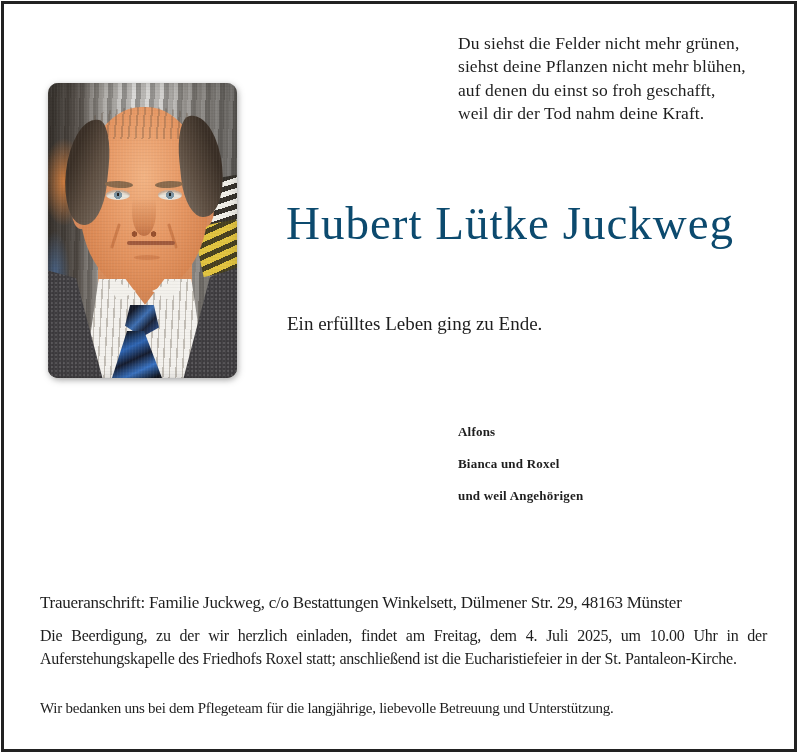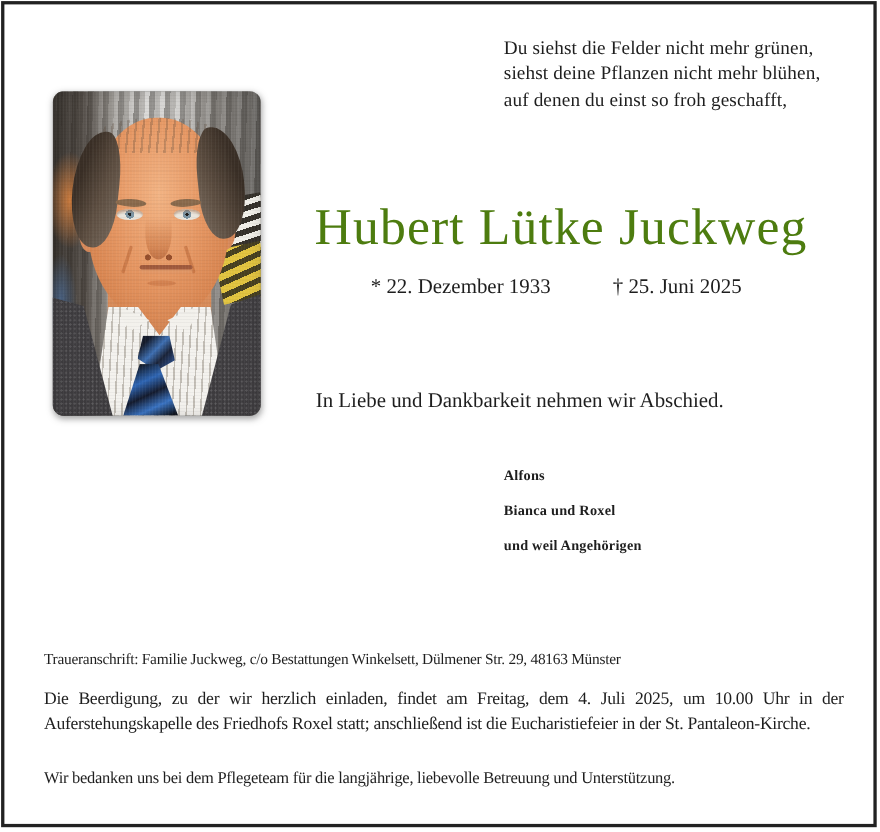--- a/index.html
+++ b/index.html
@@ -3,28 +3,28 @@
 <meta charset="utf-8">
 <style>
   html,body{margin:0;padding:0;background:#ffffff;}
   .page{position:relative;width:800px;height:756px;background:#ffffff;
         font-family:"Liberation Serif", serif;color:#1e1e1e;overflow:hidden;}
   .abs{position:absolute;}
   .frame{left:1px;top:1px;width:796px;height:751px;border:3.5px solid #222222;box-sizing:border-box;}
 
   
   .poem{left:458px;top:32px;font-size:17.5px;line-height:23.4px;letter-spacing:0.1px;white-space:nowrap;}
-  .name{left:286px;top:180px;font-size:47px;letter-spacing:1px;white-space:nowrap;color:#4d7c0f;}
+  .name{left:286px;top:196px;font-size:47px;letter-spacing:1px;white-space:nowrap;color:#0c4a6e;}
   .dates{left:0;top:250px;width:800px;height:26px;font-size:19px;}
   .birth{position:absolute;left:337px;top:0;white-space:nowrap;}
   .death{position:absolute;left:557px;top:0;white-space:nowrap;}
   .epitaph{left:287px;top:313px;font-size:19px;white-space:nowrap;}
   .farewell{left:287px;top:354px;font-size:19px;white-space:nowrap;}
   .mourners{left:458px;top:416px;font-size:13px;font-weight:bold;line-height:32px;letter-spacing:0.2px;}
-  .address{left:40px;top:593px;font-size:14px;letter-spacing:-0.25px;white-space:nowrap;}
+  .address{left:40px;top:593px;font-size:17px;letter-spacing:-0.25px;white-space:nowrap;}
   .funeral{left:40px;top:624px;width:727px;font-size:16px;line-height:23px;
            text-align:justify;letter-spacing:-0.25px;}
   .thanks{left:40px;top:700px;font-size:15px;letter-spacing:-0.25px;white-space:nowrap;}
 
   
   .photo{left:48px;top:83px;width:189px;height:295px;border-radius:10px;overflow:hidden;
          background:#9b9a98;box-shadow:1px 2px 6px rgba(90,90,90,0.55);}
   .photo .abs{position:absolute;}
   .ph-blinds{inset:0;background:repeating-linear-gradient(92deg,#dcdbd9 0 4px,#908e8b 4px 9px,#bab8b5 9px 14px);}
   .ph-shade{inset:0;background:linear-gradient(90deg,
@@ -97,20 +97,21 @@
 <body>
 
 <div class="page">
 
   <div class="abs frame"></div>
 
   <div class="abs poem">
     <div>Du siehst die Felder nicht mehr grünen,</div>
     <div>siehst deine Pflanzen nicht mehr blühen,</div>
     <div>auf denen du einst so froh geschafft,</div>
+    <div>weil dir der Tod nahm deine Kraft.</div>
   </div>
 
   <div class="abs photo" title="Portrait of an elderly balding man in a dark suit, striped white shirt and blue patterned tie">
     <div class="abs ph-blinds"></div>
     <div class="abs ph-shade"></div>
     <div class="abs ph-orange"></div>
     <div class="abs ph-blue"></div>
     <div class="abs ph-plates"></div>
     <div class="abs ph-yellow"></div>
     <div class="abs ph-ear ph-ear-l"></div>
@@ -134,26 +135,22 @@
     <div class="abs ph-jkt ph-jkt-l"></div>
     <div class="abs ph-jkt ph-jkt-r"></div>
     <div class="abs ph-collar ph-collar-l"></div>
     <div class="abs ph-collar ph-collar-r"></div>
     <div class="abs ph-knot"></div>
     <div class="abs ph-tail"></div>
     <div class="abs ph-grain"></div>
   </div>
 
   <div class="abs name">Hubert Lütke Juckweg</div>
-  <div class="abs dates">
-    <span class="birth">* 22. Dezember 1933</span>
-    <span class="death">† 25. Juni 2025</span>
-  </div>
 
-  <div class="abs farewell">In Liebe und Dankbarkeit nehmen wir Abschied.</div>
+  <div class="abs epitaph">Ein erfülltes Leben ging zu Ende.</div>
 
   <div class="abs mourners">
     <div>Alfons</div>
     <div>Bianca und Roxel</div>
     <div>und weil Angehörigen</div>
   </div>
 
   <div class="abs address">Traueranschrift: Familie Juckweg, c/o Bestattungen Winkelsett, Dülmener Str. 29, 48163 Münster</div>
   <div class="abs funeral">Die Beerdigung, zu der wir herzlich einladen, findet am Freitag, dem 4. Juli 2025, um 10.00 Uhr in der Auferstehungskapelle des Friedhofs Roxel statt; anschließend ist die Eucharistiefeier in der St. Pantaleon-Kirche.</div>
   <div class="abs thanks">Wir bedanken uns bei dem Pflegeteam für die langjährige, liebevolle Betreuung und Unterstützung.</div>

